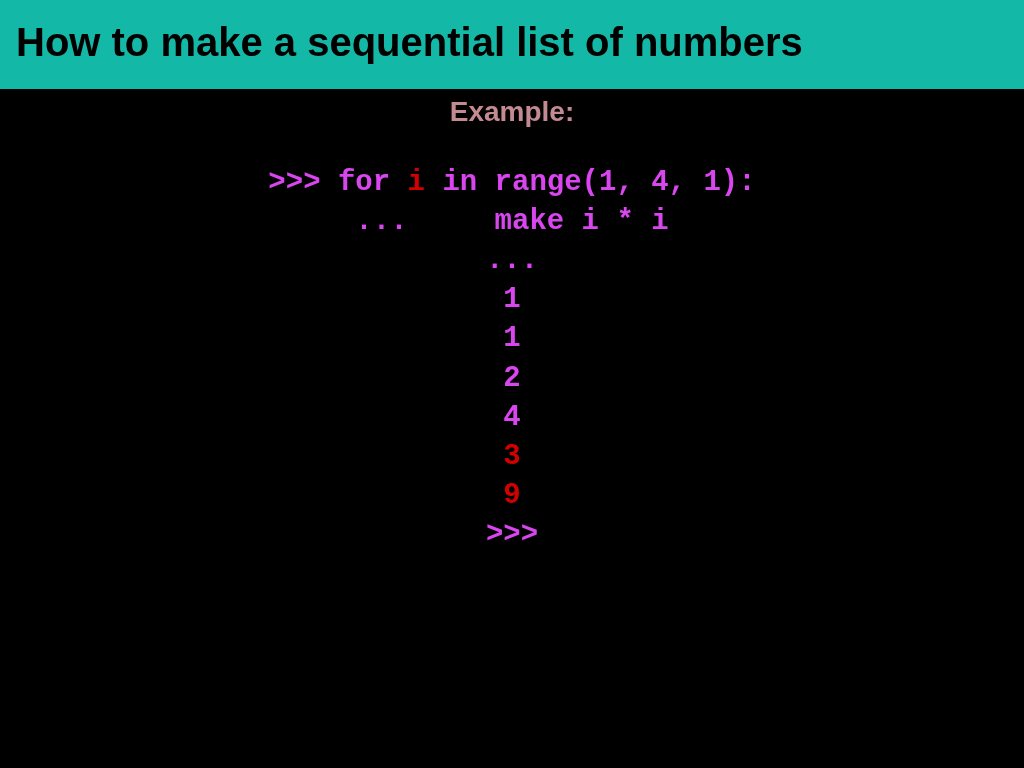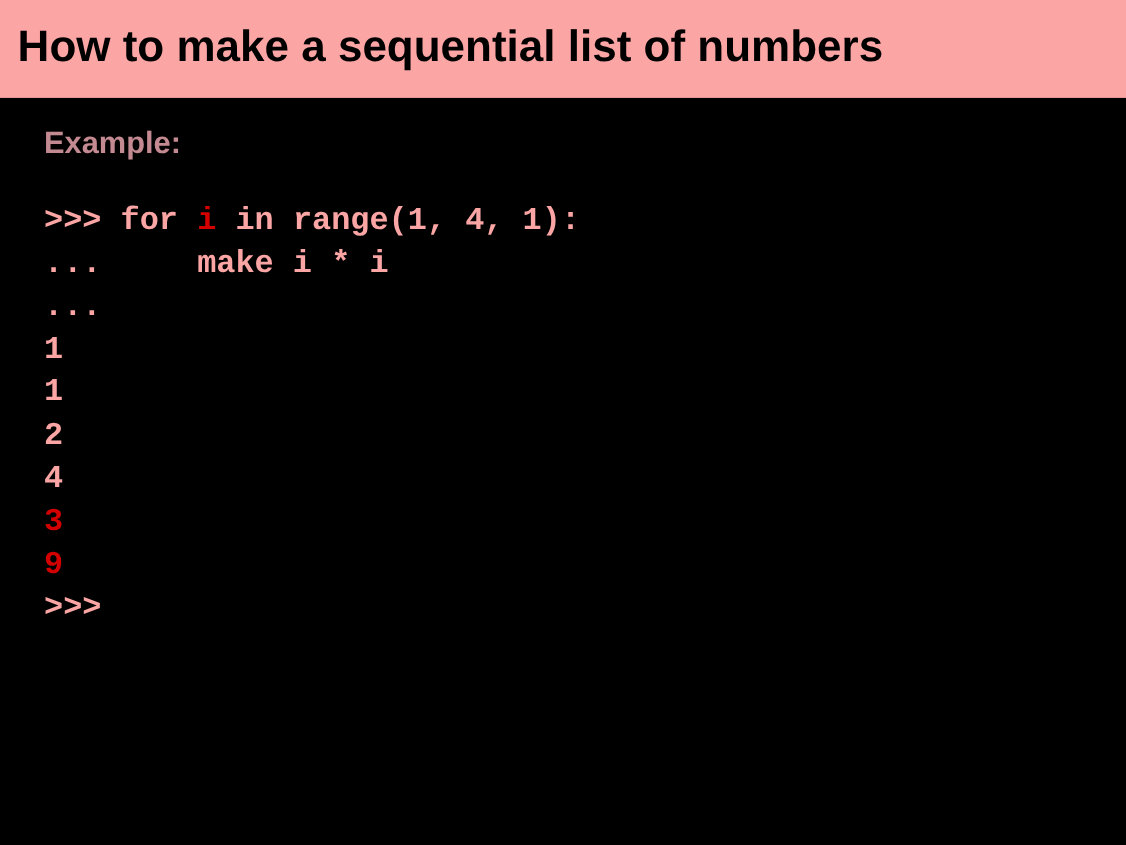--- a/index.html
+++ b/index.html
@@ -7,47 +7,48 @@
       padding: 0;
       box-sizing: border-box;
     }
     body {
       width: 1024px;
       height: 768px;
       background: #000;
       overflow: hidden;
     }
     .header {
-      background: #fca5a5;
+      background: #14b8a6;
       padding: 20px 16px 24px 16px;
     }
     .header h1 {
       font-family: Arial, Helvetica, sans-serif;
       font-weight: bold;
       font-size: 40px;
       color: #000;
     }
     .code-area {
-      padding: 22px 40px;
+      padding: 4px 40px;
       font-family: "Courier New", Courier, monospace;
       font-weight: bold;
       font-size: 29px;
       line-height: 1.35;
+      text-align: center;
     }
     .example-label {
       color: #c38a91;
       font-family: Arial, Helvetica, sans-serif;
       font-weight: bold;
       font-size: 28px;
       margin-bottom: 32px;
     }
     .code-line {
       white-space: pre;
     }
-    .white { color: #fca5a5; }
+    .white { color: #d946ef; }
     .red { color: #d40000; }
   </style>
 </head>
 <body>
 
 <div class="header">
   <h1>How to make a sequential list of numbers</h1>
 </div>
 
 <div class="code-area">

